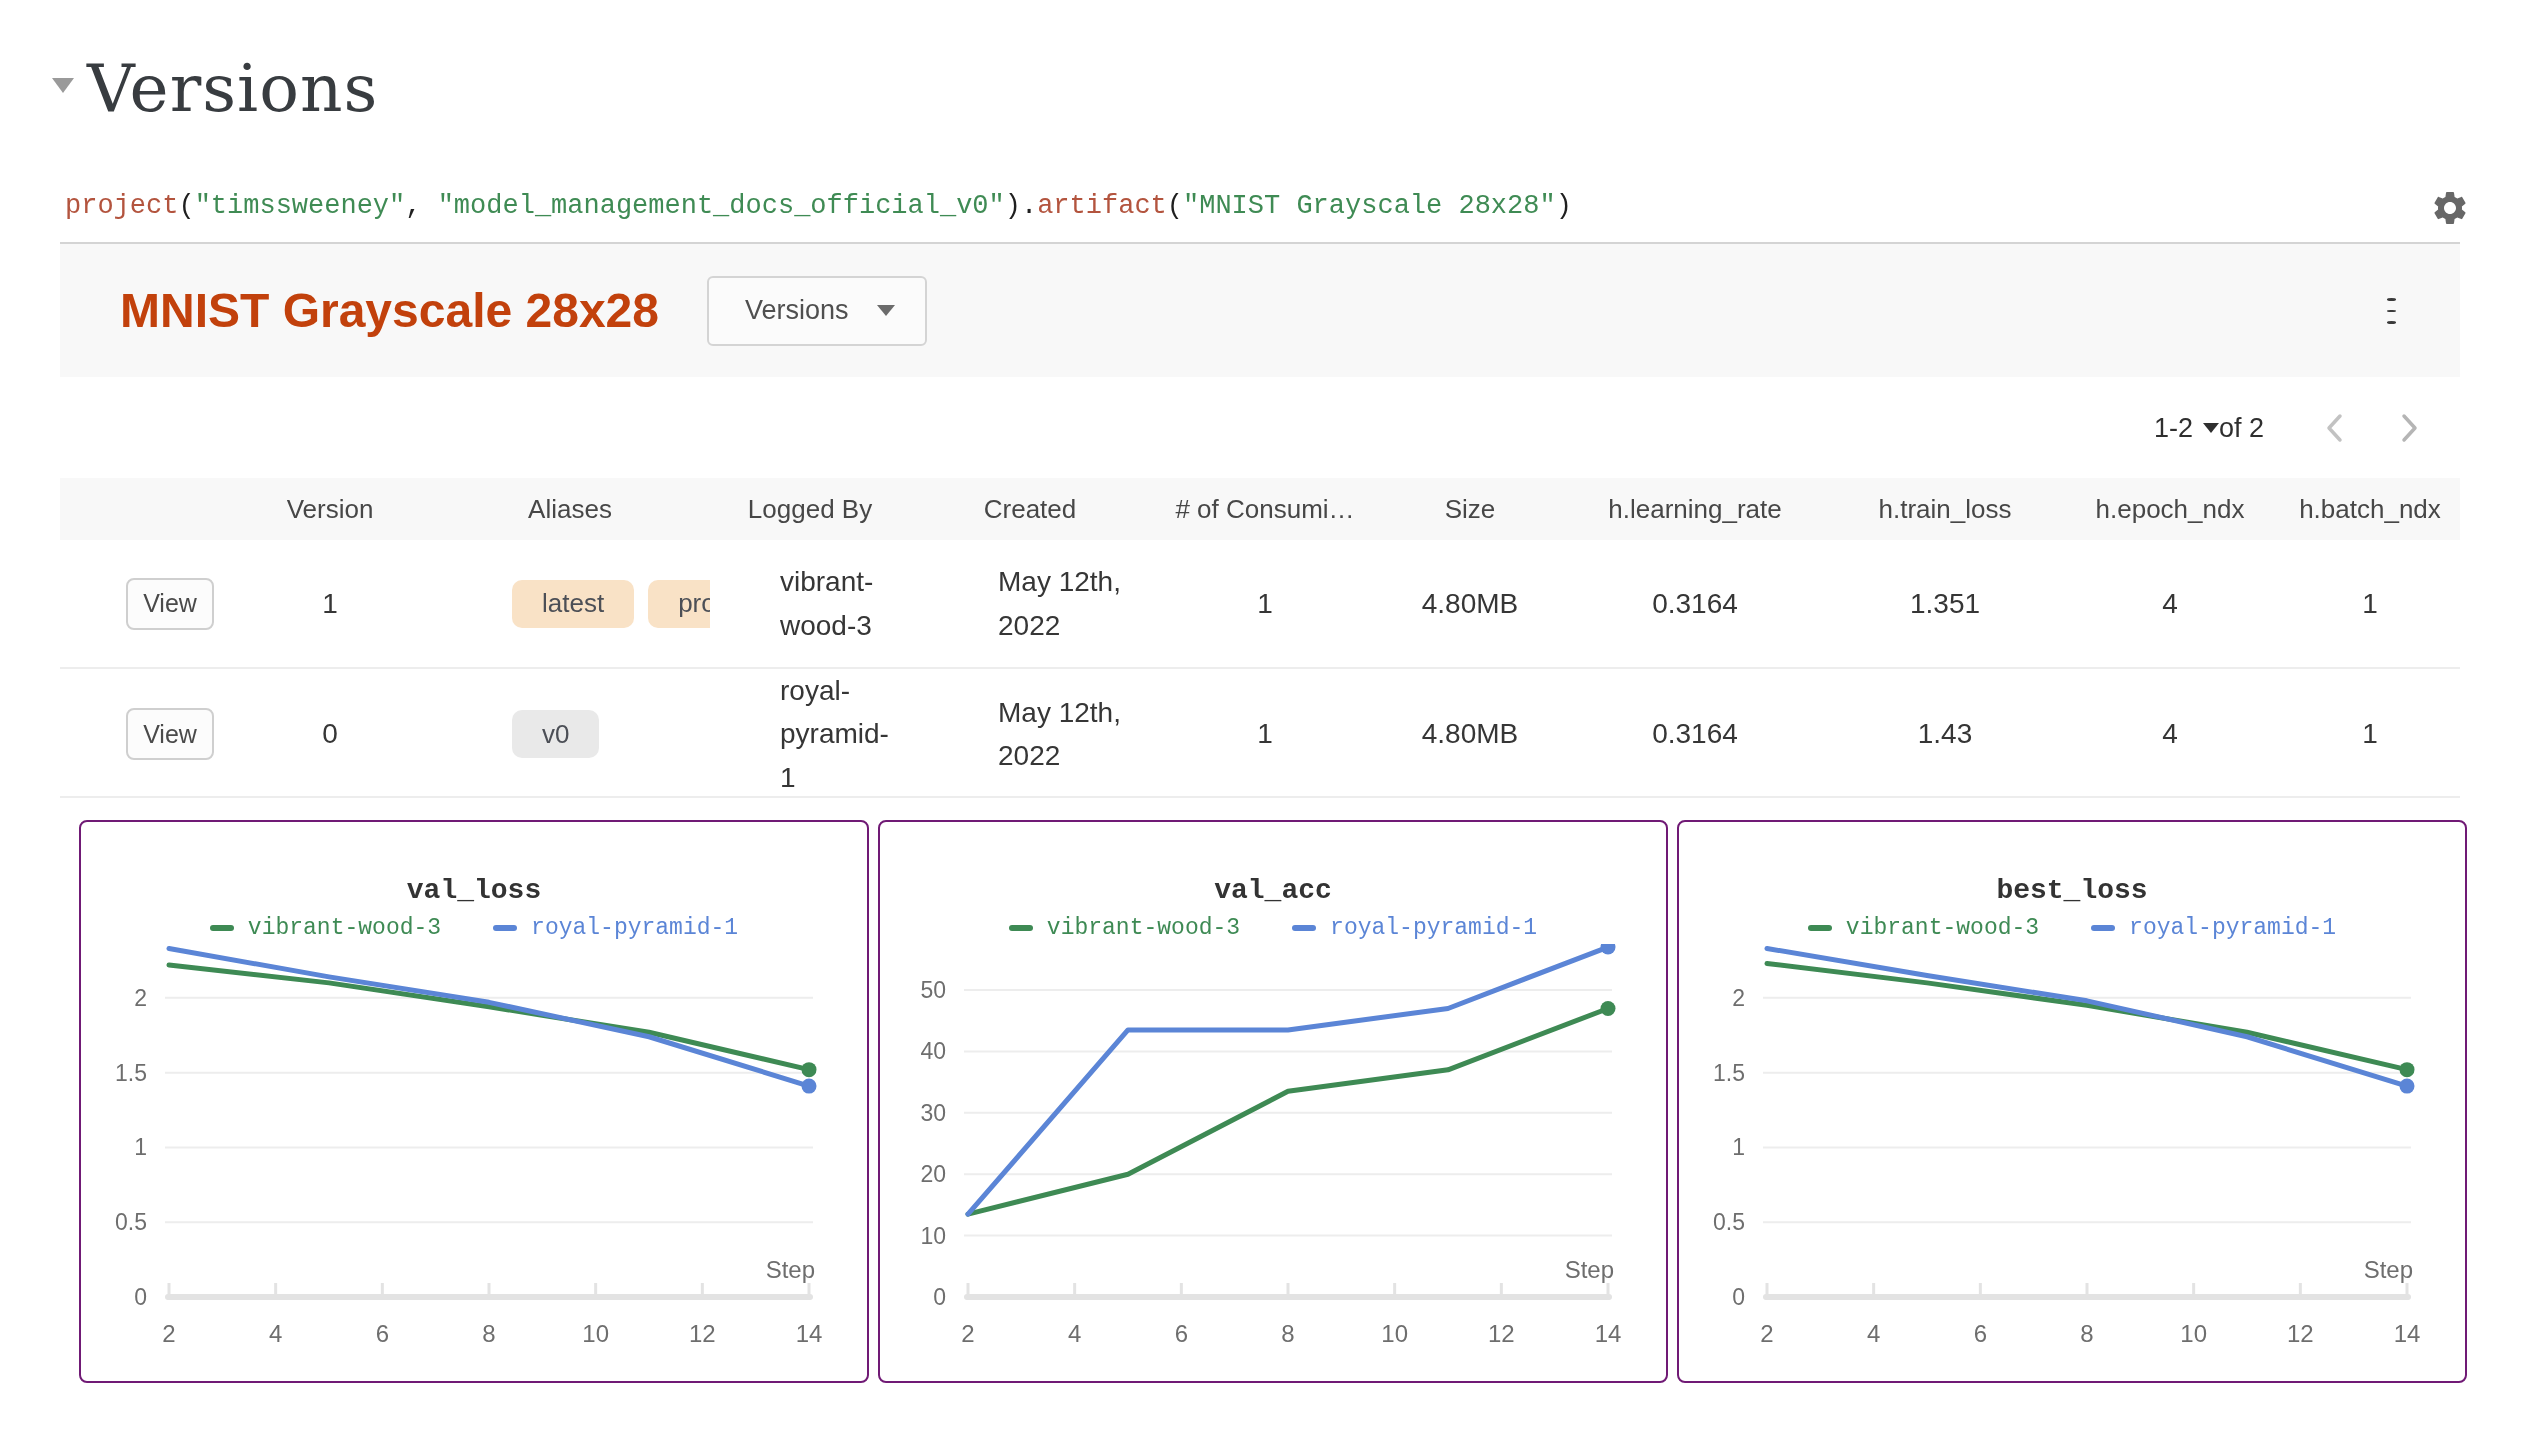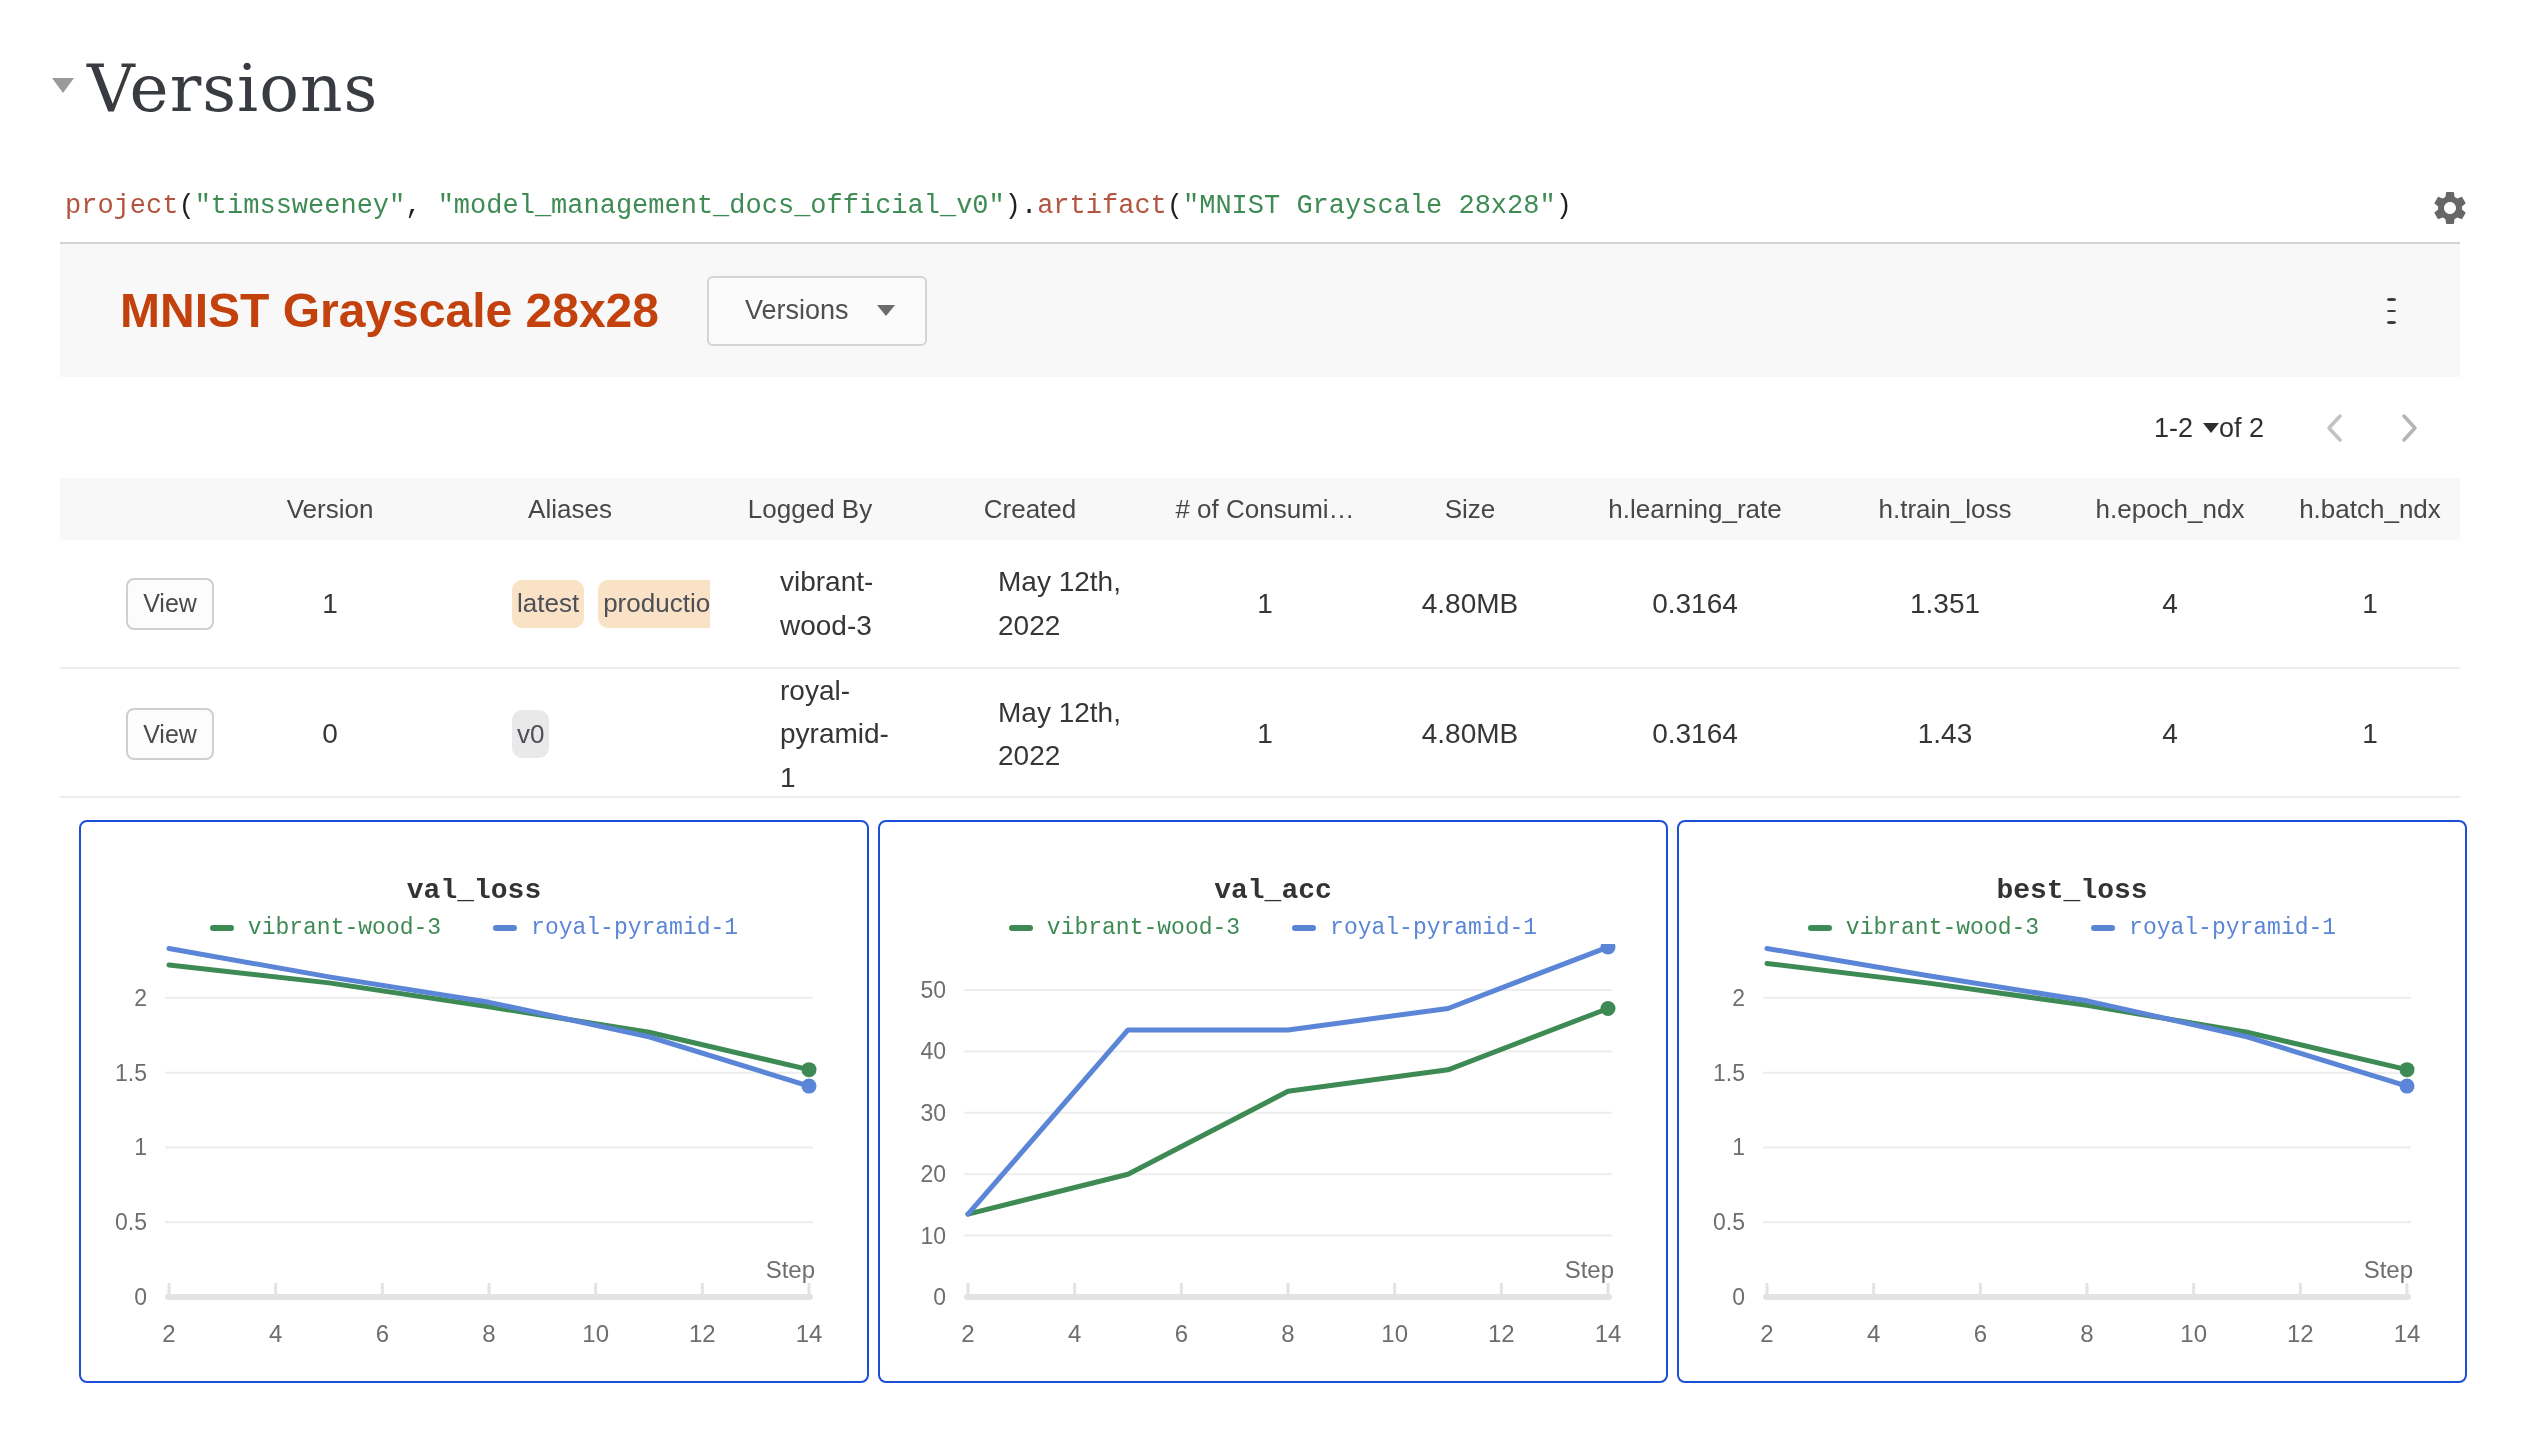--- a/index.html
+++ b/index.html
@@ -47,30 +47,30 @@
     align-items:center;}
   .thead{height:62px;background:#f8f8f8;font-size:26px;color:#474747;}
   .thead .cell{text-align:center;}
   .tbody-row{height:127px;border-bottom:2px solid #ededed;font-size:28px;color:#363636;}
   .cell{text-align:center;}
   .cell.left{text-align:left;}
   .view-btn{margin-left:66px;width:84px;height:48px;background:#fcfcfc;border:2px solid #cfcfcf;border-radius:8px;
     font-size:25px;color:#4a4a4a;font-family:"Liberation Sans",sans-serif;cursor:pointer;display:flex;
     align-items:center;justify-content:center;text-align:center;}
   .cell-aliases{display:flex;align-items:center;gap:14px;padding-left:82px;overflow:hidden;}
-  .tag{flex-shrink:0;height:48px;padding:0 5px;border-radius:10px;display:flex;align-items:center;
+  .tag{flex-shrink:0;height:48px;padding:0 30px;border-radius:10px;display:flex;align-items:center;
     font-size:26px;color:#4c4f56;white-space:nowrap;}
   .wrap-narrow{display:inline-block;max-width:120px;line-height:1.55;text-align:left;word-break:break-word;}
   .wrap-date{display:inline-block;max-width:150px;line-height:1.55;text-align:left;}
   .pad-log{padding-left:70px;}
   .pad-date{padding-left:88px;}
 
   
   .charts{position:absolute;left:79px;top:820px;display:flex;gap:9px;}
-  .chart-panel{width:790px;height:563px;background:#fff;border:2px solid #1d4ed8;border-radius:8px;
+  .chart-panel{width:790px;height:563px;background:#fff;border:2px solid #701a75;border-radius:8px;
     box-sizing:border-box;padding-top:52px;overflow:hidden;}
   .chart-title{text-align:center;font-family:"Liberation Mono","DejaVu Sans Mono",monospace;
     font-weight:bold;font-size:28px;color:#333;height:34px;line-height:34px;}
   .chart-legend{margin-top:4px;height:32px;display:flex;justify-content:center;align-items:center;gap:52px;
     font-family:"Liberation Mono","DejaVu Sans Mono",monospace;font-size:23px;}
   .legend-item{display:flex;align-items:center;gap:14px;}
   .legend-dash{width:24px;height:6px;border-radius:3px;display:block;}
   .chart-svg{display:block;}
 </style>
 </head>

